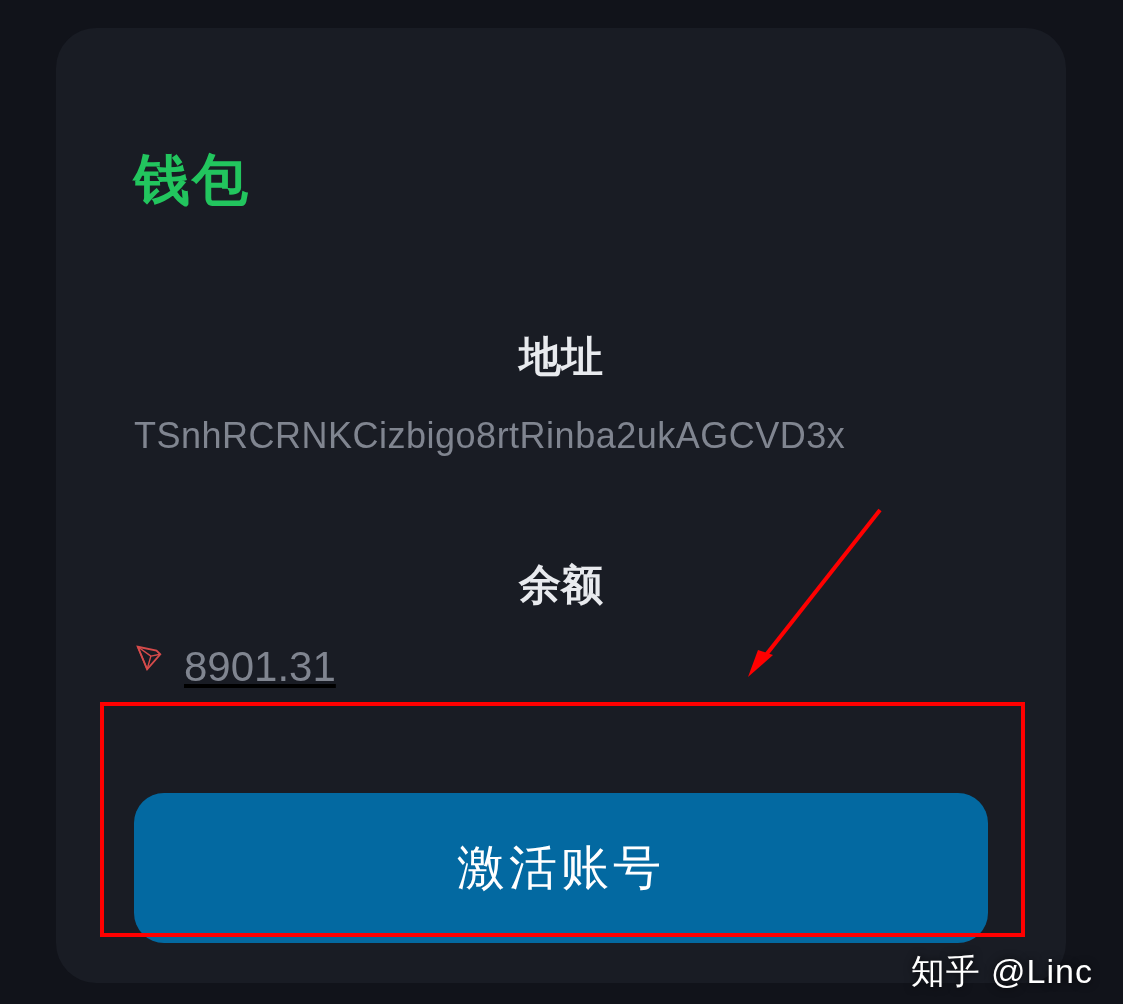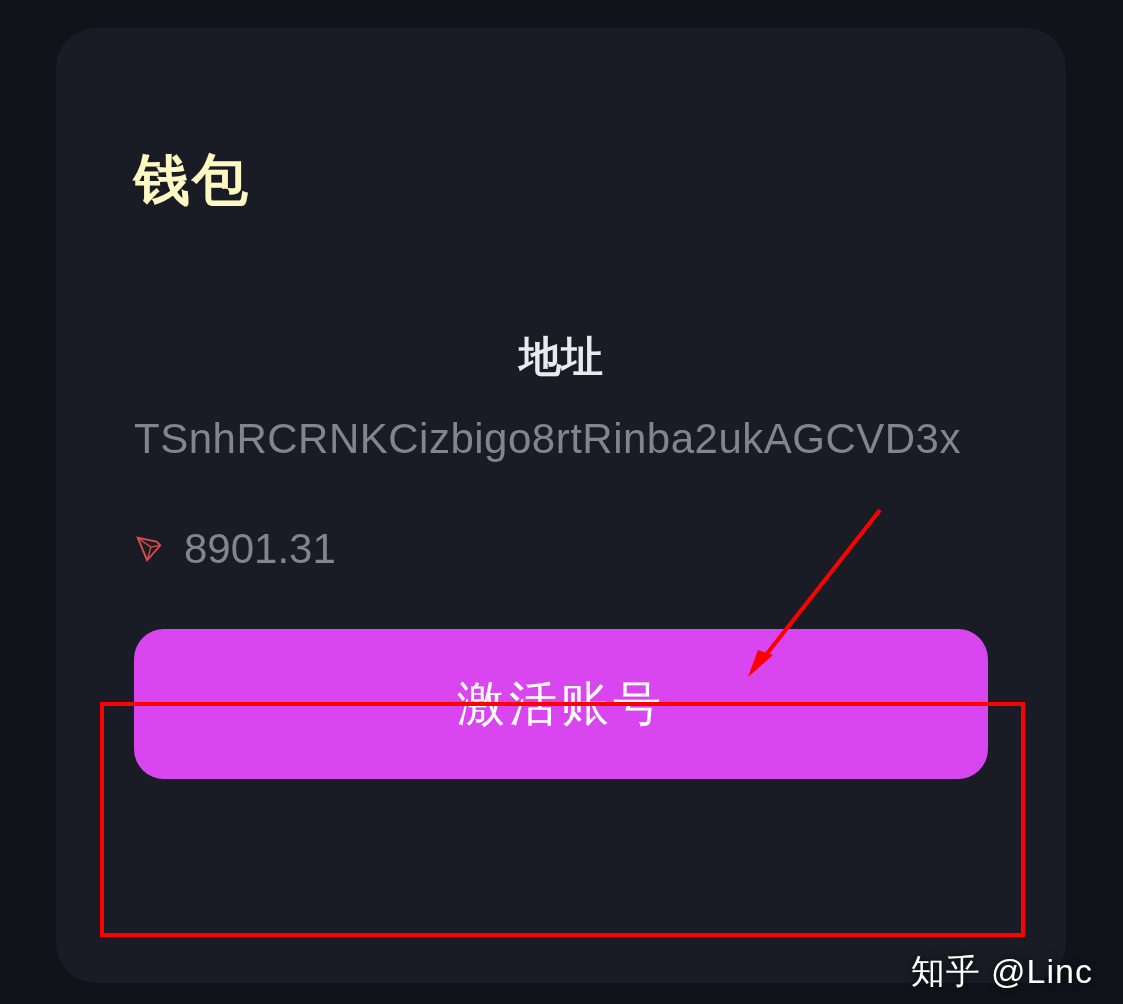--- a/index.html
+++ b/index.html
@@ -19,65 +19,66 @@
       position: absolute;
       left: 56px;
       top: 28px;
       width: 1010px;
       height: 955px;
       background: #191c24;
       border-radius: 40px;
       padding: 115px 78px 50px 78px;
     }
     .title {
-      color: #fef9c3;
+      color: #22c55e;
       font-size: 56px;
       font-weight: 700;
       letter-spacing: 2px;
       margin-bottom: 110px;
     }
     .section-label {
       color: #e8eaee;
       font-size: 42px;
       font-weight: 600;
       margin-bottom: 30px;
       text-align: center;
     }
     .address-value {
       color: #808590;
-      font-size: 42px;
+      font-size: 36px;
       font-weight: 400;
-      margin-bottom: 62px;
+      margin-bottom: 100px;
       letter-spacing: 0.5px;
     }
     .balance-row {
       display: flex;
-      align-items: center;
+      align-items: flex-start;
       gap: 20px;
-      margin-bottom: 56px;
+      margin-bottom: 102px;
+      text-decoration: underline;
     }
     .tron-icon {
       width: 30px;
       height: 30px;
       flex-shrink: 0;
     }
     .tron-icon svg {
       width: 100%;
       height: 100%;
       display: block;
     }
     .balance-value {
       color: #808590;
       font-size: 42px;
       font-weight: 400;
     }
     .activate-btn {
       width: 854px;
       height: 150px;
-      background: #d946ef;
+      background: #0369a1;
       border: none;
       border-radius: 30px;
       color: #ffffff;
       font-size: 48px;
       font-weight: 500;
       cursor: pointer;
       letter-spacing: 4px;
       display: flex;
       align-items: center;
       justify-content: center;
@@ -114,20 +115,21 @@
   </style>
 </head>
 <body>
 
 <div class="card">
   <h1 class="title">钱包</h1>
 
   <div class="section-label">地址</div>
   <div class="address-value">TSnhRCRNKCizbigo8rtRinba2ukAGCVD3x</div>
 
+  <div class="section-label">余额</div>
   <div class="balance-row">
     <span class="tron-icon">
       <svg viewBox="0 0 32 32" fill="none">
         <path d="M4 4 L24 8 L28 12 L14 28 Z" stroke="#d64b4b" stroke-width="2" fill="none"></path>
         <path d="M4 4 L14 28 M4 4 L18 14 L14 28 M18 14 L28 12" stroke="#d64b4b" stroke-width="1.5" fill="none"></path>
       </svg>
     </span>
     <span class="balance-value">8901.31</span>
   </div>
 

